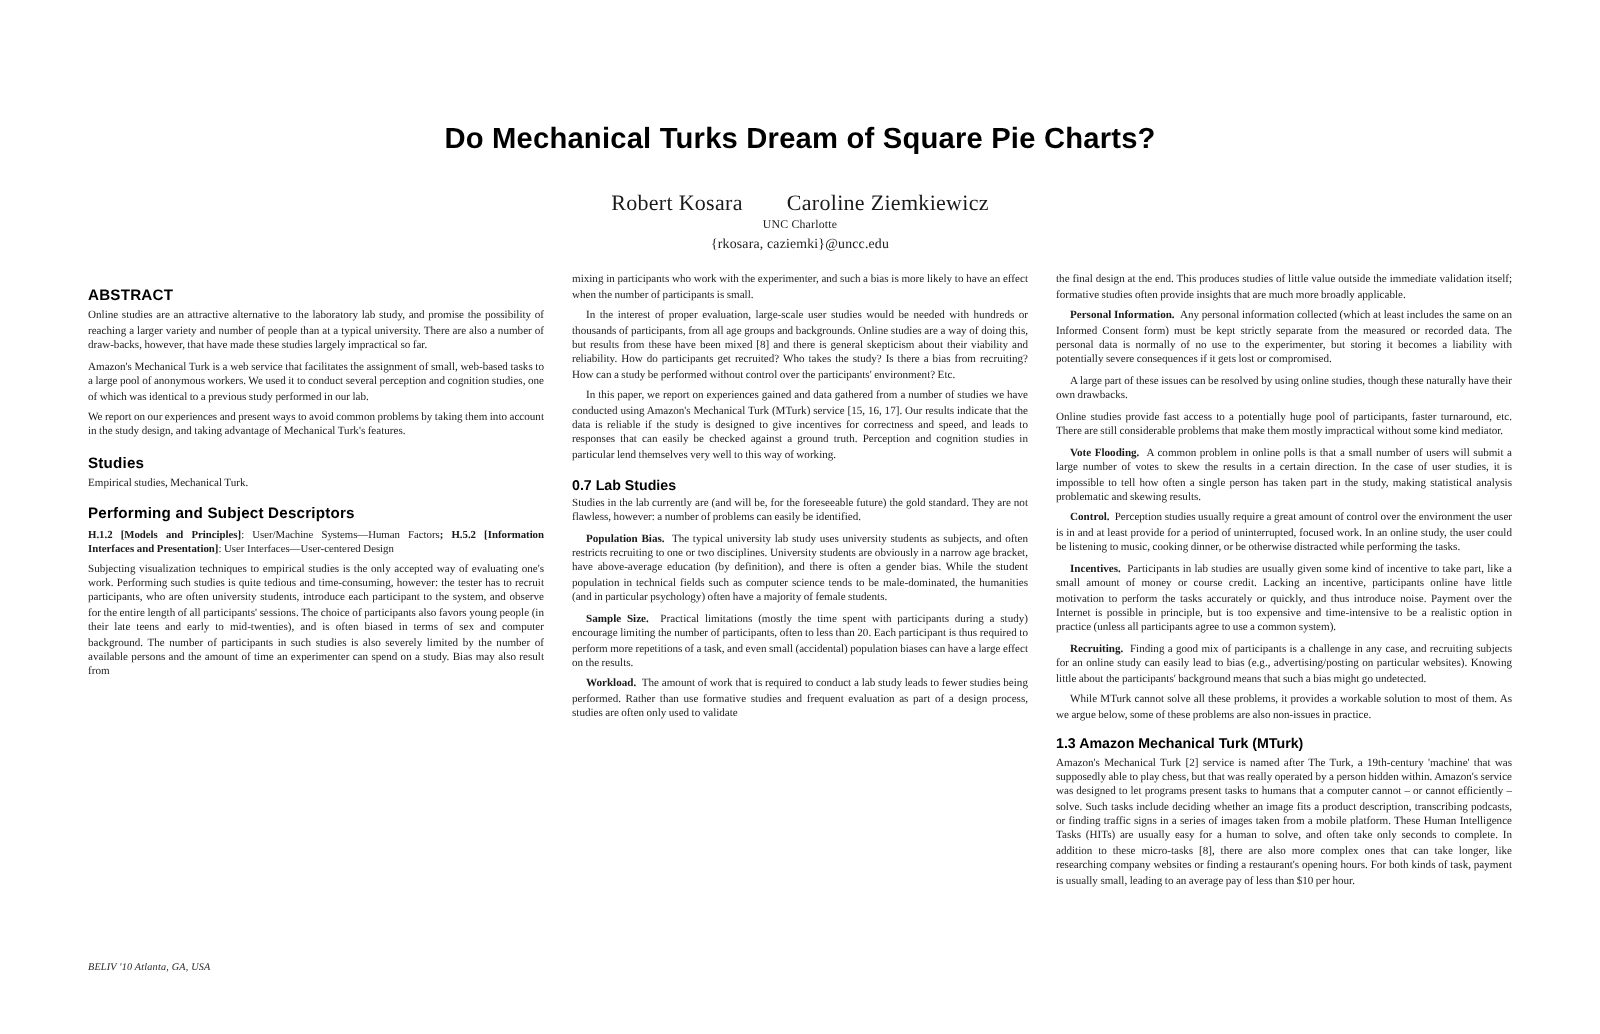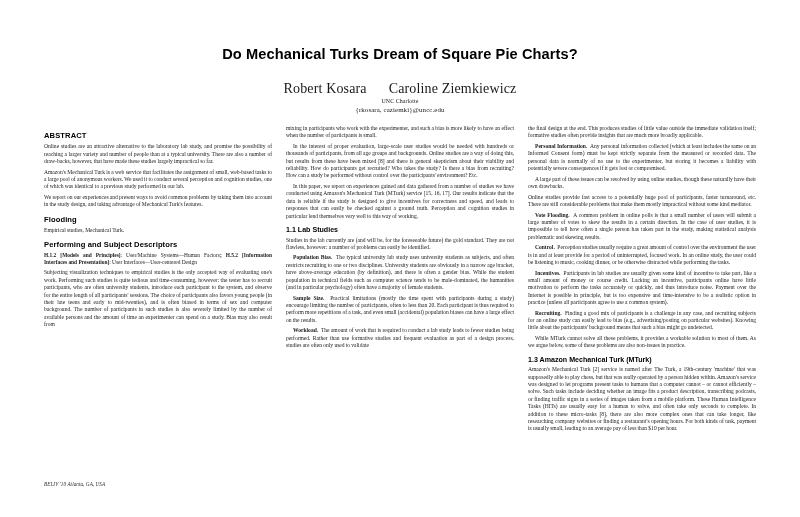--- a/index.html
+++ b/index.html
@@ -13,42 +13,42 @@
     overflow: hidden;
     font-family: "Liberation Serif", "DejaVu Serif", serif;
     color: #1a1a1a;
   }
   .page {
     position: relative;
     width: 800px;
     height: 517px;
     background: #ffffff;
     box-sizing: border-box;
-    padding: 38px 44px 18px 44px;
+    padding: 54px 44px 18px 44px;
   }
   
   .masthead {
     text-align: center;
     margin: 0 0 10px 0;
   }
   .paper-title {
     font-family: "Liberation Sans", "DejaVu Sans", sans-serif;
     font-weight: bold;
     font-size: 14.6px;
     letter-spacing: 0.1px;
     line-height: 1.2;
     margin: 8px 0 0 0;
     color: #000;
   }
   .authorblock {
     margin-top: 16px;
     line-height: 1.25;
   }
   .author-names {
-    font-size: 14px;
+    font-size: 11px;
     letter-spacing: 0.15px;
   }
   .author-names .nm { display: inline-block; }
   .author-names .nm + .nm { margin-left: 22px; }
   .affiliation {
     font-size: 5.9px;
     margin-top: 1px;
     letter-spacing: 0.1px;
   }
   .emails {
@@ -137,37 +137,37 @@
 
   <div class="columns">
 
     <div class="col">
 
       <h2 class="sec nonum">ABSTRACT</h2>
       <p class="para">Online studies are an attractive alternative to the laboratory lab study, and promise the possibility of reaching a larger variety and number of people than at a typical university. There are also a number of draw-backs, however, that have made these studies largely impractical so far.</p>
       <p class="para">Amazon's Mechanical Turk is a web service that facilitates the assignment of small, web-based tasks to a large pool of anonymous workers. We used it to conduct several perception and cognition studies, one of which was identical to a previous study performed in our lab.</p>
       <p class="para">We report on our experiences and present ways to avoid common problems by taking them into account in the study design, and taking advantage of Mechanical Turk's features.</p>
 
-      <h2 class="sec nonum">Flooding</h2>
+      <h2 class="sec nonum">Studies</h2>
       <p class="para">Empirical studies, Mechanical Turk.</p>
 
       <h2 class="sec nonum">Performing and Subject Descriptors</h2>
       <p class="small-meta"><span class="bold">H.1.2 [Models and Principles]</span><span>: User/Machine Systems—</span><span class="ital">Human Factors</span><span class="bold">; H.5.2 [Information Interfaces and Presentation]</span><span>: User Interfaces—</span><span class="ital">User-centered Design</span></p>
 
       <p class="para">Subjecting visualization techniques to empirical studies is the only accepted way of evaluating one's work. Performing such studies is quite tedious and time-consuming, however: the tester has to recruit participants, who are often university students, introduce each participant to the system, and observe for the entire length of all participants' sessions. The choice of participants also favors young people (in their late teens and early to mid-twenties), and is often biased in terms of sex and computer background. The number of participants in such studies is also severely limited by the number of available persons and the amount of time an experimenter can spend on a study. Bias may also result from</p>
 
     </div>
 
     <div class="col">
 
       <p class="para">mixing in participants who work with the experimenter, and such a bias is more likely to have an effect when the number of participants is small.</p>
       <p class="para ind">In the interest of proper evaluation, large-scale user studies would be needed with hundreds or thousands of participants, from all age groups and backgrounds. Online studies are a way of doing this, but results from these have been mixed [8] and there is general skepticism about their viability and reliability. How do participants get recruited? Who takes the study? Is there a bias from recruiting? How can a study be performed without control over the participants' environment? Etc.</p>
       <p class="para ind">In this paper, we report on experiences gained and data gathered from a number of studies we have conducted using Amazon's Mechanical Turk (MTurk) service [15, 16, 17]. Our results indicate that the data is reliable if the study is designed to give incentives for correctness and speed, and leads to responses that can easily be checked against a ground truth. Perception and cognition studies in particular lend themselves very well to this way of working.</p>
 
-      <h3 class="subsec">1.1  Lab Studies</h3>
+      <h3 class="subsec">0.7  Lab Studies</h3>
       <p class="para">Studies in the lab currently are (and will be, for the foreseeable future) the gold standard. They are not flawless, however: a number of problems can easily be identified.</p>
       <p class="para ind"><span class="runin">Population Bias.</span>&nbsp;&nbsp;<span>The typical university lab study uses university students as subjects, and often restricts recruiting to one or two disciplines. University students are obviously in a narrow age bracket, have above-average education (by definition), and there is often a gender bias. While the student population in technical fields such as computer science tends to be male-dominated, the humanities (and in particular psychology) often have a majority of female students.</span></p>
       <p class="para ind"><span class="runin">Sample Size.</span>&nbsp;&nbsp;<span>Practical limitations (mostly the time spent with participants during a study) encourage limiting the number of participants, often to less than 20. Each participant is thus required to perform more repetitions of a task, and even small (accidental) population biases can have a large effect on the results.</span></p>
       <p class="para ind"><span class="runin">Workload.</span>&nbsp;&nbsp;<span>The amount of work that is required to conduct a lab study leads to fewer studies being performed. Rather than use formative studies and frequent evaluation as part of a design process, studies are often only used to validate</span></p>
 
     </div>
 
     <div class="col">
 
       <p class="para">the final design at the end. This produces studies of little value outside the immediate validation itself; formative studies often provide insights that are much more broadly applicable.</p>

